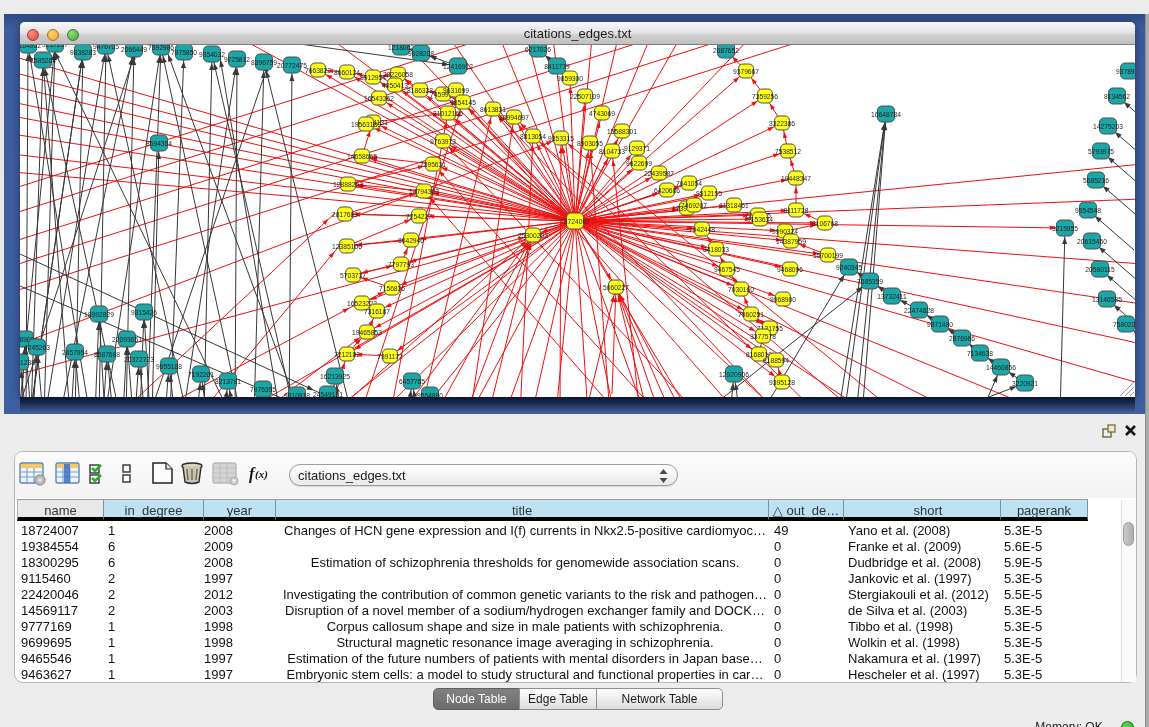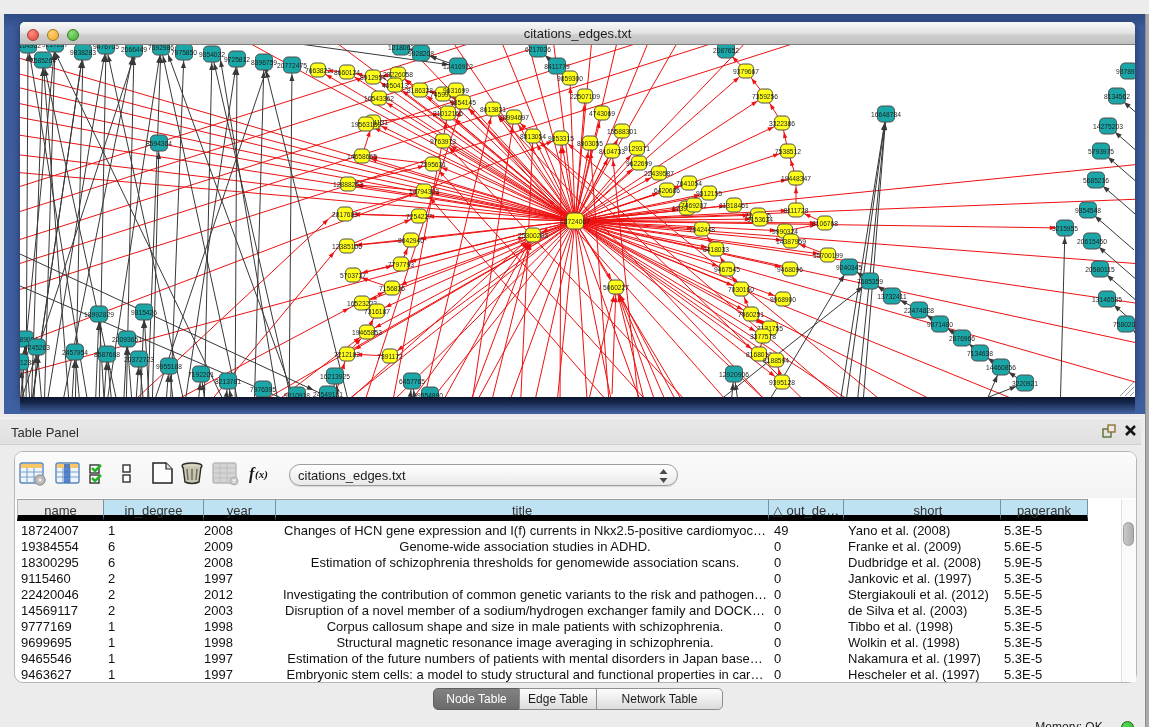--- a/index.html
+++ b/index.html
@@ -28,21 +28,21 @@
 #rightstrip { left:1145px; top:0px; width:4px; height:727px; background:#ababab; border-left:1px solid #8d8d8d; }
 #container { left:14px; top:437px; width:1123px; height:232px; background:#fff; border:1px solid #b6b6b6; border-radius:9px; }
 #toolrow { left:15px; top:438px; width:1121px; height:46px; background:linear-gradient(180deg,#fbfbfb,#f3f3f3); border-radius:8px 8px 0 0; }
 
 
 #dd { left:289px; top:450px; width:389px; height:22px; background:linear-gradient(180deg,#ffffff,#e9e9e9); border:1px solid #9d9d9d; border-radius:11px; box-shadow:0 1px 1px rgba(0,0,0,.12); }
 #dd .txt { position:absolute; left:8px; top:3px; font-size:13px; color:#1c1c1c; }
 #dd .ar { position:absolute; right:11px; top:3px; font-size:11px; color:#555; line-height:8px; }
 
 
-.th { position:absolute; top:485px; height:22px; background:#bfe2f2; border-top:1px solid #9a9a9a; border-bottom:6px solid #000000; border-left:1px solid #6f94ad; font-size:13px; color:#343434; text-align:center; line-height:21px; }
+.th { position:absolute; top:485px; height:22px; background:#bfe2f2; border-top:1px solid #9a9a9a; border-bottom:4px solid #000000; border-left:1px solid #6f94ad; font-size:13px; color:#343434; text-align:center; line-height:21px; }
 .trow { position:absolute; left:16px; width:1105px; height:16px; font-size:13px; color:#111; white-space:nowrap; }
 .trow span { position:absolute; top:1px; }
 .c0 { left:5px; } .c1 { left:92px; } .c2 { left:188px; } .c3 { left:263px; width:492px; overflow:hidden;text-align:center; }
 .c4 { left:758px;text-align:center; } .c5 { left:832px; } .c6 { left:988px; }
 
 
 #sb { left:1121px; top:486px; width:15px; height:182px; background:#fafafa; border-left:1px solid #e0e0e0; }
 #sbthumb { left:1123px; top:508px; width:11px; height:24px; background:linear-gradient(90deg,#c9c9c9,#adadad); border:1px solid #9a9a9a; border-radius:6px; }
 
 
@@ -905,23 +905,20 @@
   <div class="abs" id="underwin"></div>
   <div class="abs" id="titlebar">
     <div class="tl" style="left:7px;background:radial-gradient(circle at 35% 30%,#ff8d80,#e0443a);border:1px solid #a93c32;"></div>
     <div class="tl" style="left:27px;background:radial-gradient(circle at 35% 30%,#ffd070,#efa727);border:1px solid #a3751f;"></div>
     <div class="tl" style="left:47px;background:radial-gradient(circle at 35% 30%,#8edc78,#3fae31);border:1px solid #357f28;"></div>
     <div id="wtitle">citations_edges.txt</div>
   </div>
 
   <div class="abs" id="panelarea"></div>
   <div class="abs" id="rightstrip"></div>
-  <div class="abs" id="panelhdr">
-      <span>Table Panel</span>
-    </div>
   <svg class="abs" width="40" height="18" style="left:1100px;top:409px">
     <rect x="3" y="6" width="8" height="8" fill="none" stroke="#4c6a28" stroke-width="1.3"></rect>
     <rect x="8" y="2" width="7" height="7" fill="#e8e8e8" stroke="#8a6a1f" stroke-width="1.3"></rect>
     <path d="M26 3 L35 12 M35 3 L26 12" stroke="#151515" stroke-width="2.6"></path>
   </svg>
 
   <div class="abs" id="container"></div>
   <div class="abs" id="toolrow"></div>
   <svg class="abs" width="260" height="30" style="left:18px;top:448px">
 
@@ -994,21 +991,20 @@
       <span class="c2">2008</span>
       <span class="c3">Changes of HCN gene expression and I(f) currents in Nkx2.5-positive cardiomyoc…</span>
       <span class="c4">49</span>
       <span class="c5">Yano et al. (2008)</span>
       <span class="c6">5.3E-5</span>
     </div>
 <div class="trow" style="top:524px">
       <span class="c0">19384554</span>
       <span class="c1">6</span>
       <span class="c2">2009</span>
-      <span class="c3">Genome-wide association studies in ADHD.</span>
       <span class="c4">0</span>
       <span class="c5">Franke et al. (2009)</span>
       <span class="c6">5.6E-5</span>
     </div>
 <div class="trow" style="top:540px">
       <span class="c0">18300295</span>
       <span class="c1">6</span>
       <span class="c2">2008</span>
       <span class="c3">Estimation of schizophrenia thresholds for genomewide association scans.</span>
       <span class="c4">0</span>

